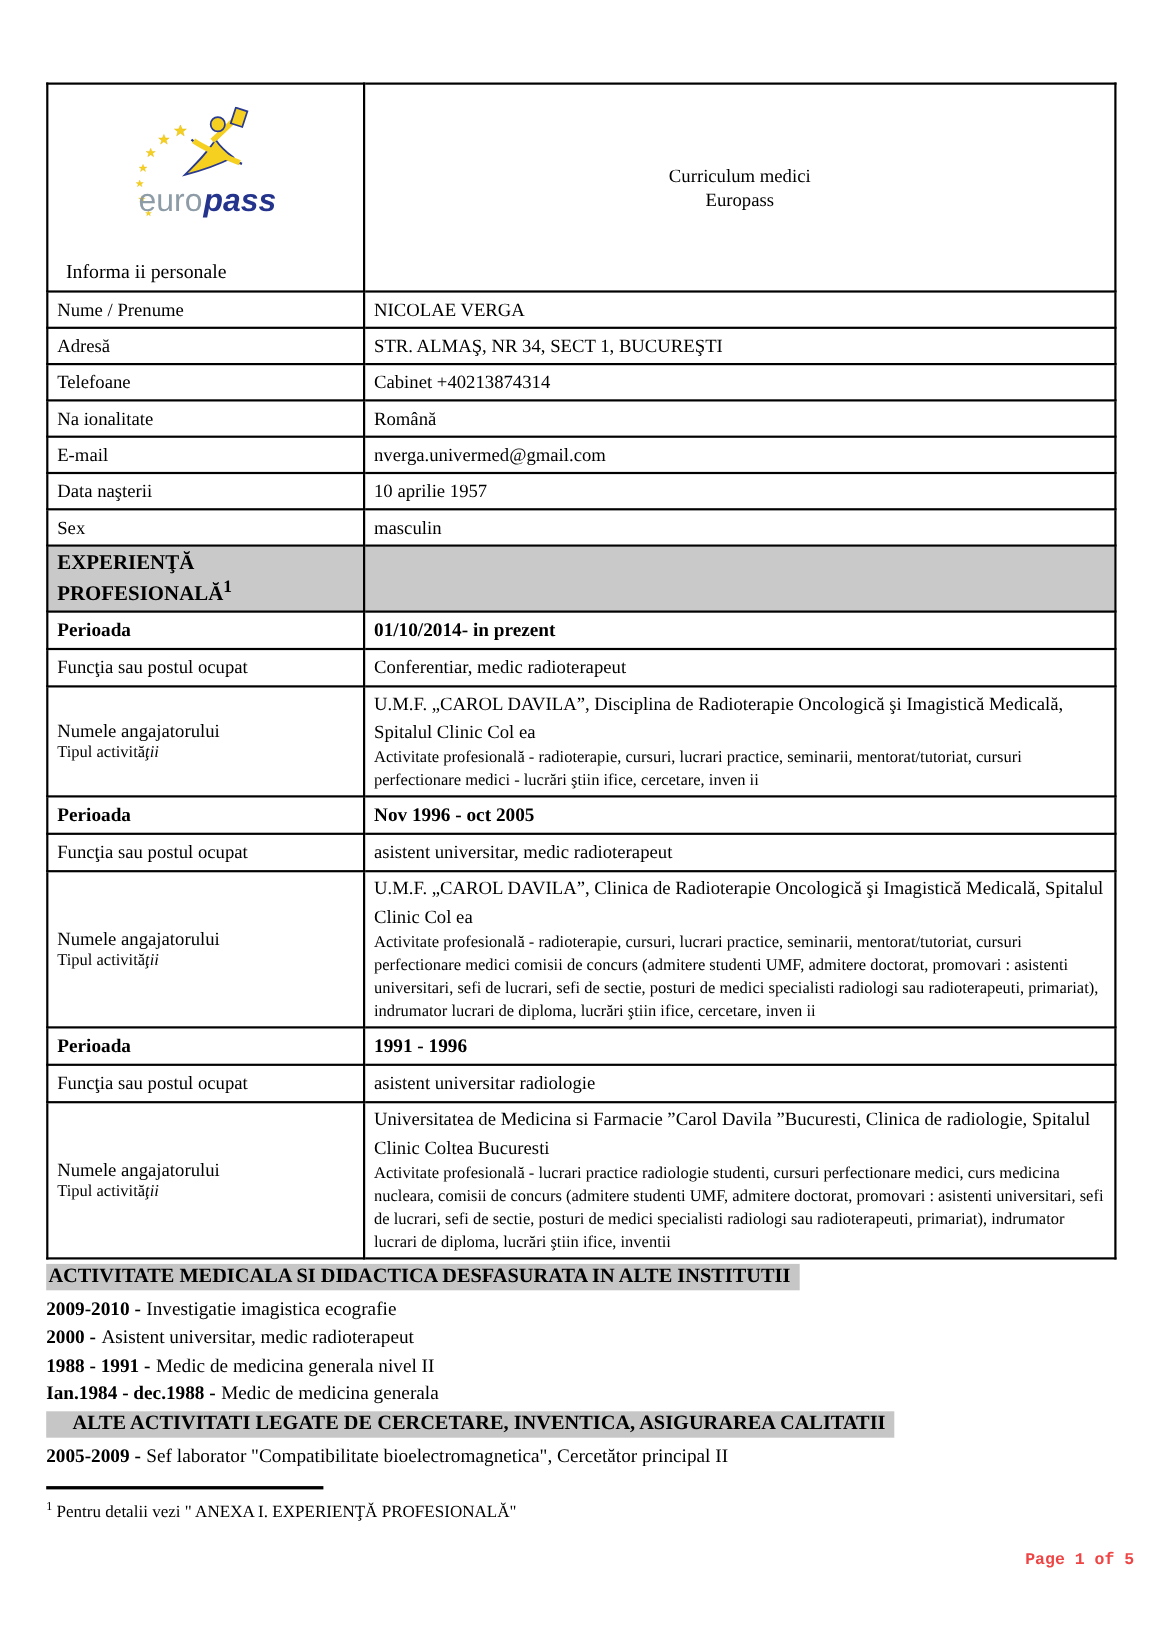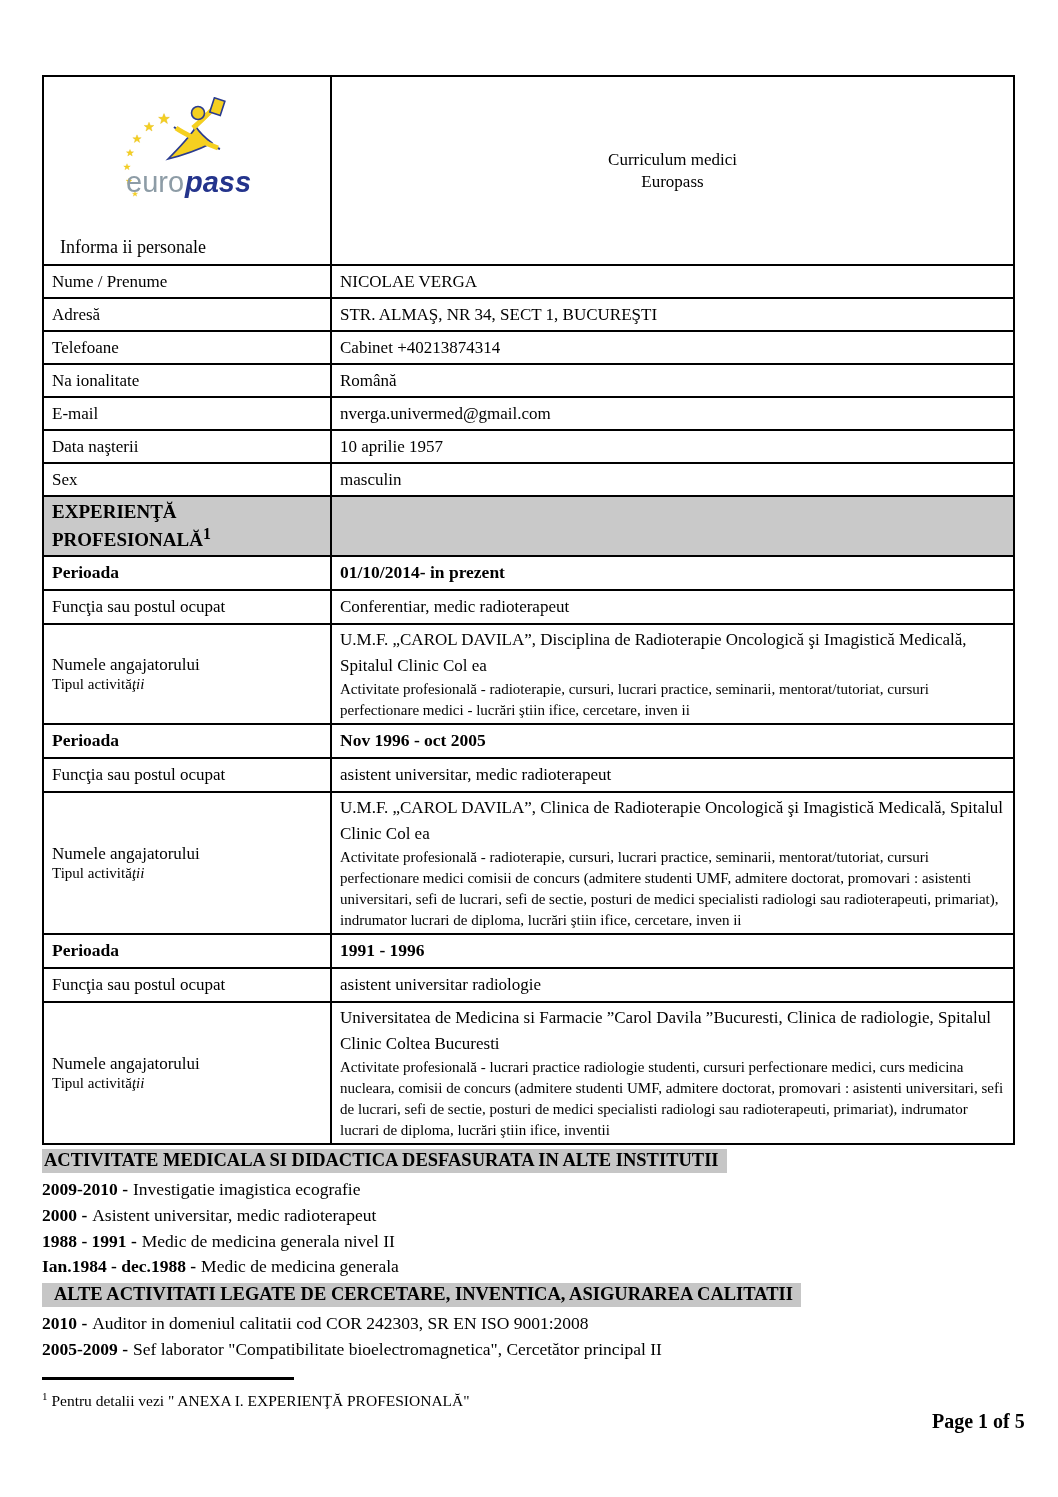--- a/index.html
+++ b/index.html
@@ -24,31 +24,31 @@
   tr.period-row td{font-weight:bold;font-size:17.5px;height:28px;}
   tr.pos-row td{height:28px;}
   td.emp-label{vertical-align:middle;}
   .emp-name{font-size:17px;}
   .emp-type{font-size:15px;}
   .emp-big{font-size:17px;line-height:26px;}
   .emp-small{font-size:15px;line-height:21px;}
   .bottom{margin-top:2px;}
   .hl-heading{display:inline-block;background:#c6c6c6;font-weight:bold;font-size:18.5px;
     padding:1px 8px 2px 2px;margin:2px 0 2px 0;}
-  .hl-heading.indent{padding-left:12px;}
+  .hl-heading.indent{padding-left:24px;}
   .act-line{font-size:17.5px;margin:3px 0;line-height:1.3;}
   .act-period{font-weight:bold;}
   .act-text{margin-left:5px;}
   .footnote-sep{width:252px;border-top:3px solid #000;margin:16px 0 10px 0;}
   .footnote{font-size:15.5px;}
   .footnote sup{font-size:11px;}
   .page-footer{
     position:absolute;top:1410px;left:932px;
-    font-family:Liberation Serif, serif;font-weight:bold;
-    font-size:20px;color:#000000;
+    font-family:Liberation Mono, monospace;font-weight:bold;
+    font-size:15px;color:#ef4444;
   }
 </style>
 </head>
 <body>
 
 <div class="doc">
   <table class="cv">
     <colgroup>
         <col style="width:288px">
         <col style="width:683px">
@@ -190,21 +190,20 @@
   <div class="bottom">
     <div><span class="hl-heading">ACTIVITATE MEDICALA SI DIDACTICA DESFASURATA IN ALTE INSTITUTII</span></div>
 
     <div class="act-line"><span class="act-period">2009-2010 -</span><span class="act-text">Investigatie imagistica ecografie</span></div>
     <div class="act-line"><span class="act-period">2000 -</span><span class="act-text">Asistent universitar, medic radioterapeut</span></div>
     <div class="act-line"><span class="act-period">1988 - 1991 -</span><span class="act-text">Medic de medicina generala nivel II</span></div>
     <div class="act-line"><span class="act-period">Ian.1984 - dec.1988 -</span><span class="act-text">Medic de medicina generala</span></div>
 
     <div><span class="hl-heading indent">ALTE ACTIVITATI LEGATE DE CERCETARE, INVENTICA, ASIGURAREA CALITATII</span></div>
 
-    <div class="act-line"><span class="act-period">2010 -</span><span class="act-text">Auditor in domeniul calitatii cod COR 242303, SR EN ISO 9001:2008</span></div>
     <div class="act-line"><span class="act-period">2005-2009 -</span><span class="act-text">Sef laborator "Compatibilitate bioelectromagnetica", Cercetător principal II</span></div>
 
     <div class="footnote-sep"></div>
     <div class="footnote"><sup>1</sup> <span>Pentru detalii vezi " ANEXA I.  EXPERIENŢĂ PROFESIONALĂ"</span></div>
   </div>
 </div>
 
 <div class="page-footer">Page 1 of 5</div>
 
 </body></html>

